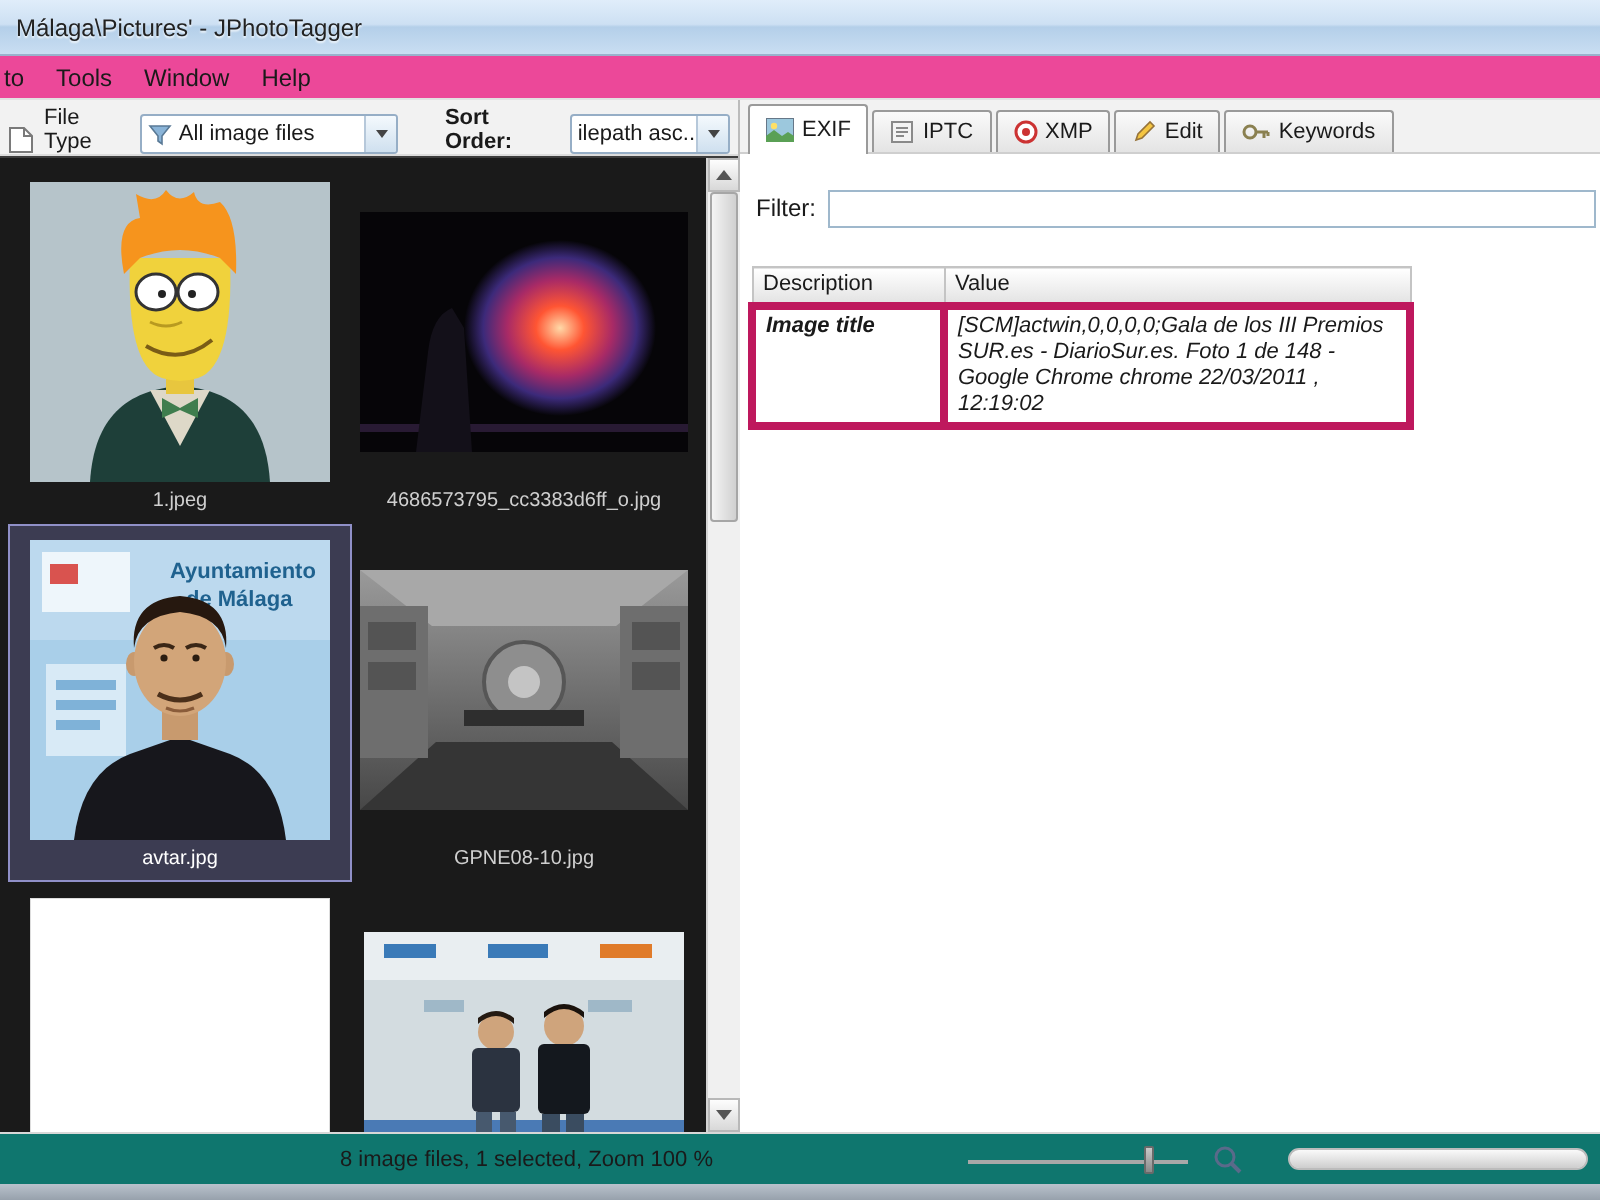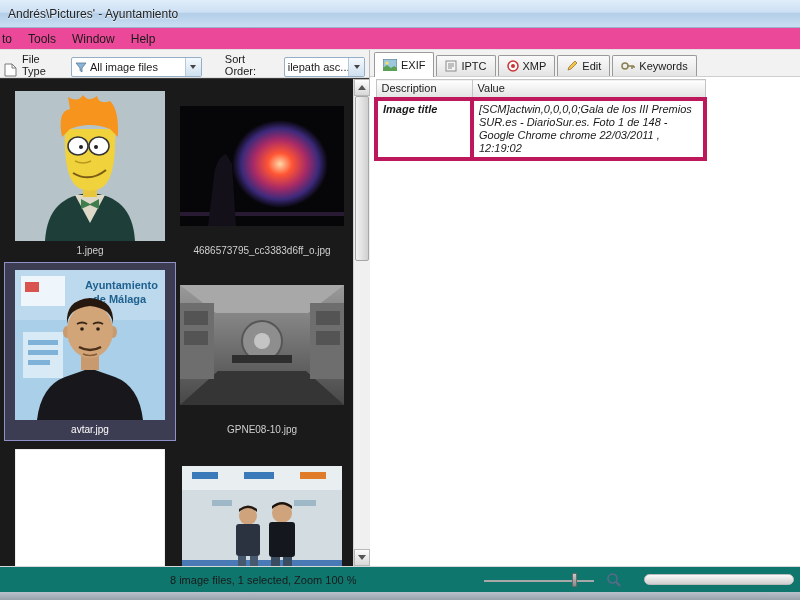--- a/index.html
+++ b/index.html
@@ -54,21 +54,21 @@
   .vscroll { width:17px; flex:0 0 17px; background:#f0f0f0; display:flex; flex-direction:column; border-left:1px solid #d4d4d4; }
   .scroll-btn { height:17px; flex:0 0 17px; background:linear-gradient(#fdfdfd,#d8d8d8);
     border:1px solid #b8b8b8; display:flex; align-items:center; justify-content:center; }
   .tri-up { width:0; height:0; border-left:4px solid transparent; border-right:4px solid transparent; border-bottom:5px solid #555; }
   .tri-down { width:0; height:0; border-left:4px solid transparent; border-right:4px solid transparent; border-top:5px solid #555; }
   .scroll-thumb { height:165px; flex:0 0 165px; margin:0 1px;
     background:linear-gradient(90deg,#f4f4f4,#d0d0d0); border:1px solid #a6a6a6; border-radius:2px; }
   .scroll-track { flex:1 1 auto; }
 
   
-  .right-panel { flex:1 1 auto; display:flex; flex-direction:column; background:#fff; min-width:0; }
+  .right-panel { flex:1 1 auto; display:flex; flex-direction:column; background:#fff; min-width:0;gap:14px; }
   .tabstrip { height:27px; flex:0 0 27px; background:#f2f2f2; border-bottom:1px solid #cfcfcf;
     display:flex; align-items:flex-end; padding-left:4px; gap:2px; }
   .tab { height:21px; display:flex; align-items:center; gap:4px; padding:0 8px;
     border:1px solid #9a9a9a; border-bottom:none; border-radius:2px 2px 0 0;
     background:linear-gradient(#fafafa,#e4e4e4); font-size:11px; margin-bottom:0; }
   .tab.active { height:25px; background:#fff; margin-bottom:-1px; z-index:2; position:relative; }
   .tab .tab-icon { display:flex; align-items:center; }
 
   .filter-row { height:26px; flex:0 0 26px; display:flex; align-items:center; gap:6px;
     padding:0 2px 0 8px; background:#fff; }
@@ -99,21 +99,21 @@
   .bottom-strip { height:8px; flex:0 0 8px; background:linear-gradient(180deg,#b9c2cc,#97a1ac); }
 
   .toolbar-icon { display:flex; align-items:center; }
 </style>
 </head>
 <body>
 
 <div class="window">
 
   <div class="titlebar">
-    <span>Andrés\Pictures' - Ayuntamiento</span>
+    <span>Málaga\Pictures' - JPhotoTagger</span>
   </div>
 
   <div class="menubar">
     <span class="menu-item">to</span>
     <span class="menu-item">Tools</span>
     <span class="menu-item">Window</span>
     <span class="menu-item">Help</span>
   </div>
 
   <div class="content">
@@ -132,21 +132,21 @@
           <span class="toolbar-icon" style="padding-left:3px;">
             <svg width="12" height="12" viewBox="0 0 12 12">
                 <path d="M1 2 h10 l-4 5 v4 l-2 -1.5 v-2.5 z" fill="#8ab4d8" stroke="#5a7a96" stroke-width="0.8"></path>
               </svg>
           </span>
           <span class="combo-text">All image files</span>
           <span class="arrow-btn" style="margin-left:auto;">
               <span class="arrow-down"></span>
             </span>
         </div>
-        <span style="margin-left:18px;">Sort Order:</span>
+        <span style="margin-left:18px;font-weight:bold;">Sort Order:</span>
         <div class="combo combo-sort">
           <span class="combo-text">ilepath asc...</span>
           <span class="arrow-btn" style="margin-left:auto;">
               <span class="arrow-down"></span>
             </span>
         </div>
       </div>
 
       <div class="thumb-wrap">
         <div class="thumb-grid">
@@ -342,20 +342,24 @@
           <span class="tab-icon">
             <svg width="14" height="12" viewBox="0 0 14 12">
                 <circle cx="4" cy="6" r="3" fill="none" stroke="#8a8050" stroke-width="1.5"></circle>
                 <path d="M7 6 h6 M11 6 v3 M13 6 v2" stroke="#8a8050" stroke-width="1.5"></path>
               </svg>
           </span>
           <span>Keywords</span>
         </div>
       </div>
 
+      <div class="filter-row">
+        <span>Filter:</span>
+        <input class="filter-input" type="text" value="" style="">
+      </div>
 
       <div class="table-area">
         <table class="exif-table">
           <colgroup>
               <col class="col-desc">
               <col>
             </colgroup>
           <thead>
             <tr>
               <th>Description</th>

